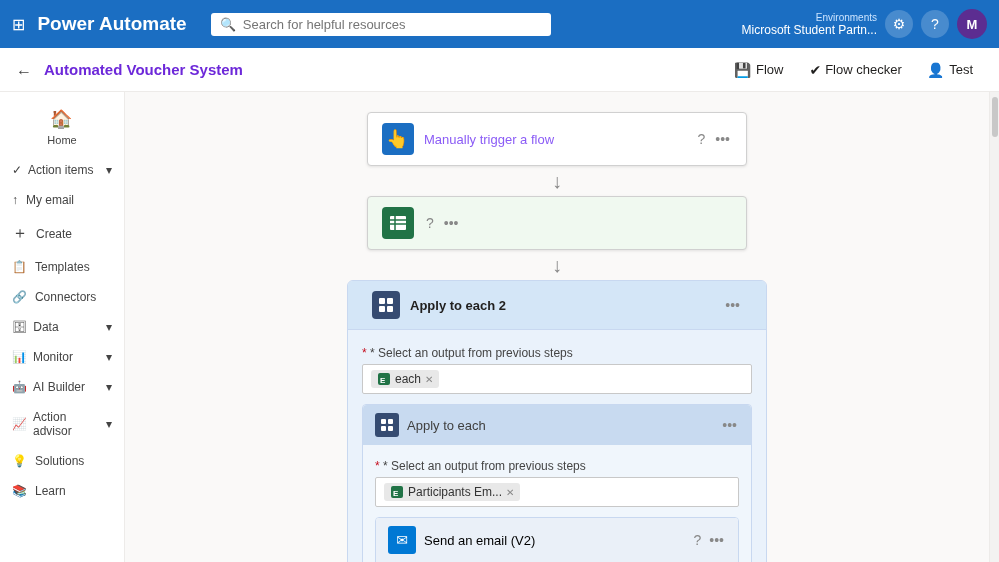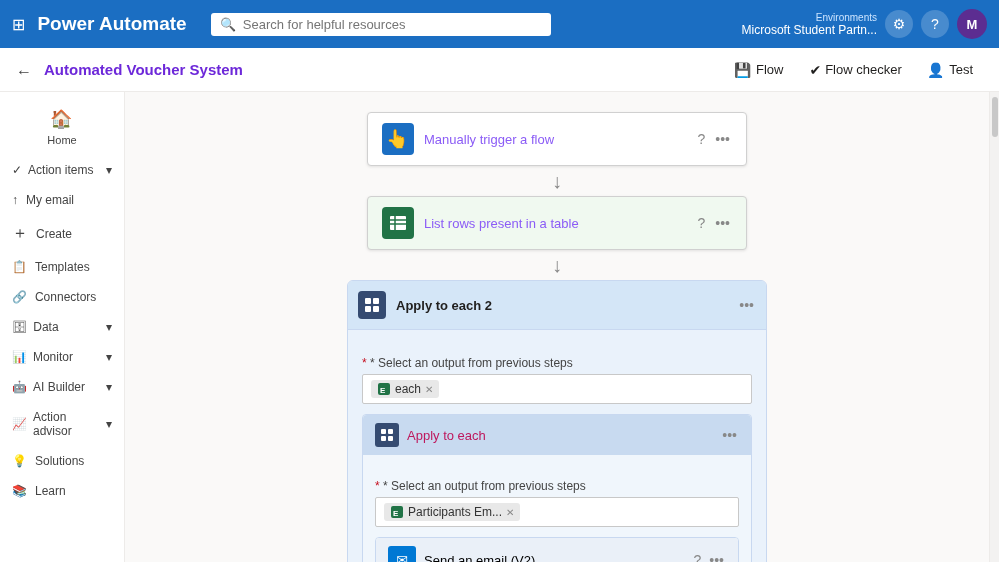--- a/index.html
+++ b/index.html
@@ -168,41 +168,41 @@
       border: 1px solid #c8d8f0;
       border-radius: 6px;
       background: #eaf2fb;
       padding: 0;
       overflow: hidden;
     }
 
     .group-header {
       display: flex;
       align-items: center;
-      padding: 10px 10px;
+      padding: 10px 24px;
       gap: 10px;
       background: #d4e6f7;
       border-bottom: 1px solid #c8d8f0;
     }
     .group-header-icon {
       width: 28px; height: 28px; border-radius: 4px;
       background: #354b71; color: white;
       display: flex; align-items: center; justify-content: center;
       font-size: 14px; flex-shrink: 0;
     }
     .group-header-title { flex: 1; font-size: 13px; font-weight: 600; color: #201f1e; }
     .group-header-actions { display: flex; gap: 4px; }
     .group-action-btn { background: none; border: none; cursor: pointer; color: #888; font-size: 14px; padding: 2px; }
 
     .group-body { padding: 12px 14px; }
 
     .field-label {
       font-size: 12px; color: #444; margin-bottom: 4px; margin-top: 8px;
     }
-    .field-label:first-child { margin-top: 14px; }
+    .field-label:first-child { margin-top: 4px; }
 
     .token-input {
       display: flex; align-items: center; gap: 4px;
       border: 1px solid #c8c8c8; border-radius: 2px;
       padding: 4px 8px; background: white; min-height: 30px; flex-wrap: wrap;
     }
     .token {
       display: flex; align-items: center; gap: 4px;
       background: #e8e8e8; border-radius: 3px;
       padding: 2px 6px; font-size: 12px; color: #333;
@@ -217,21 +217,21 @@
       margin-top: 10px;
     }
     .inner-group-header {
       display: flex; align-items: center; padding: 8px 12px; gap: 8px;
       background: #c8daf0; border-radius: 4px 4px 0 0;
     }
     .inner-group-icon {
       width: 24px; height: 24px; border-radius: 3px; background: #354b71; color: white;
       display: flex; align-items: center; justify-content: center; font-size: 12px;
     }
-    .inner-group-title { flex: 1; font-size: 13px; font-weight: 500; color: #be185d; }
+    .inner-group-title { flex: 1; font-size: 13px; font-weight: 500; color: #404040; }
     .inner-group-actions { display: flex; gap: 4px; }
 
     .inner-group-body { padding: 10px 12px; }
 
     .email-node {
       border: 1px solid #c8d8f0; border-radius: 4px; background: white;
       overflow: hidden;
     }
     .email-header {
       display: flex; align-items: center; padding: 8px 12px; gap: 8px; background: #eaf0f8;
@@ -386,21 +386,20 @@
 
       <div class="flow-node" style="background:#f0f9f0;">
         <div class="flow-node-icon green" style="font-size:16px;">
           <svg width="20" height="20" viewBox="0 0 20 20">
               <rect x="2" y="3" width="16" height="14" rx="1" fill="white"></rect>
               <line x1="2" y1="7" x2="18" y2="7" stroke="#217346" stroke-width="1.5"></line>
               <line x1="2" y1="11" x2="18" y2="11" stroke="#217346" stroke-width="1.5"></line>
               <line x1="7" y1="3" x2="7" y2="17" stroke="#217346" stroke-width="1.5"></line>
             </svg>
         </div>
-        <span class="flow-node-title">List rows present in a table</span>
         <div class="flow-node-actions">
           <button class="flow-node-action-btn">?</button>
           <button class="flow-node-action-btn">•••</button>
         </div>
       </div>
 
       <div class="arrow-down">↓</div>
 
       <div class="group-node">
         <div class="group-header">

